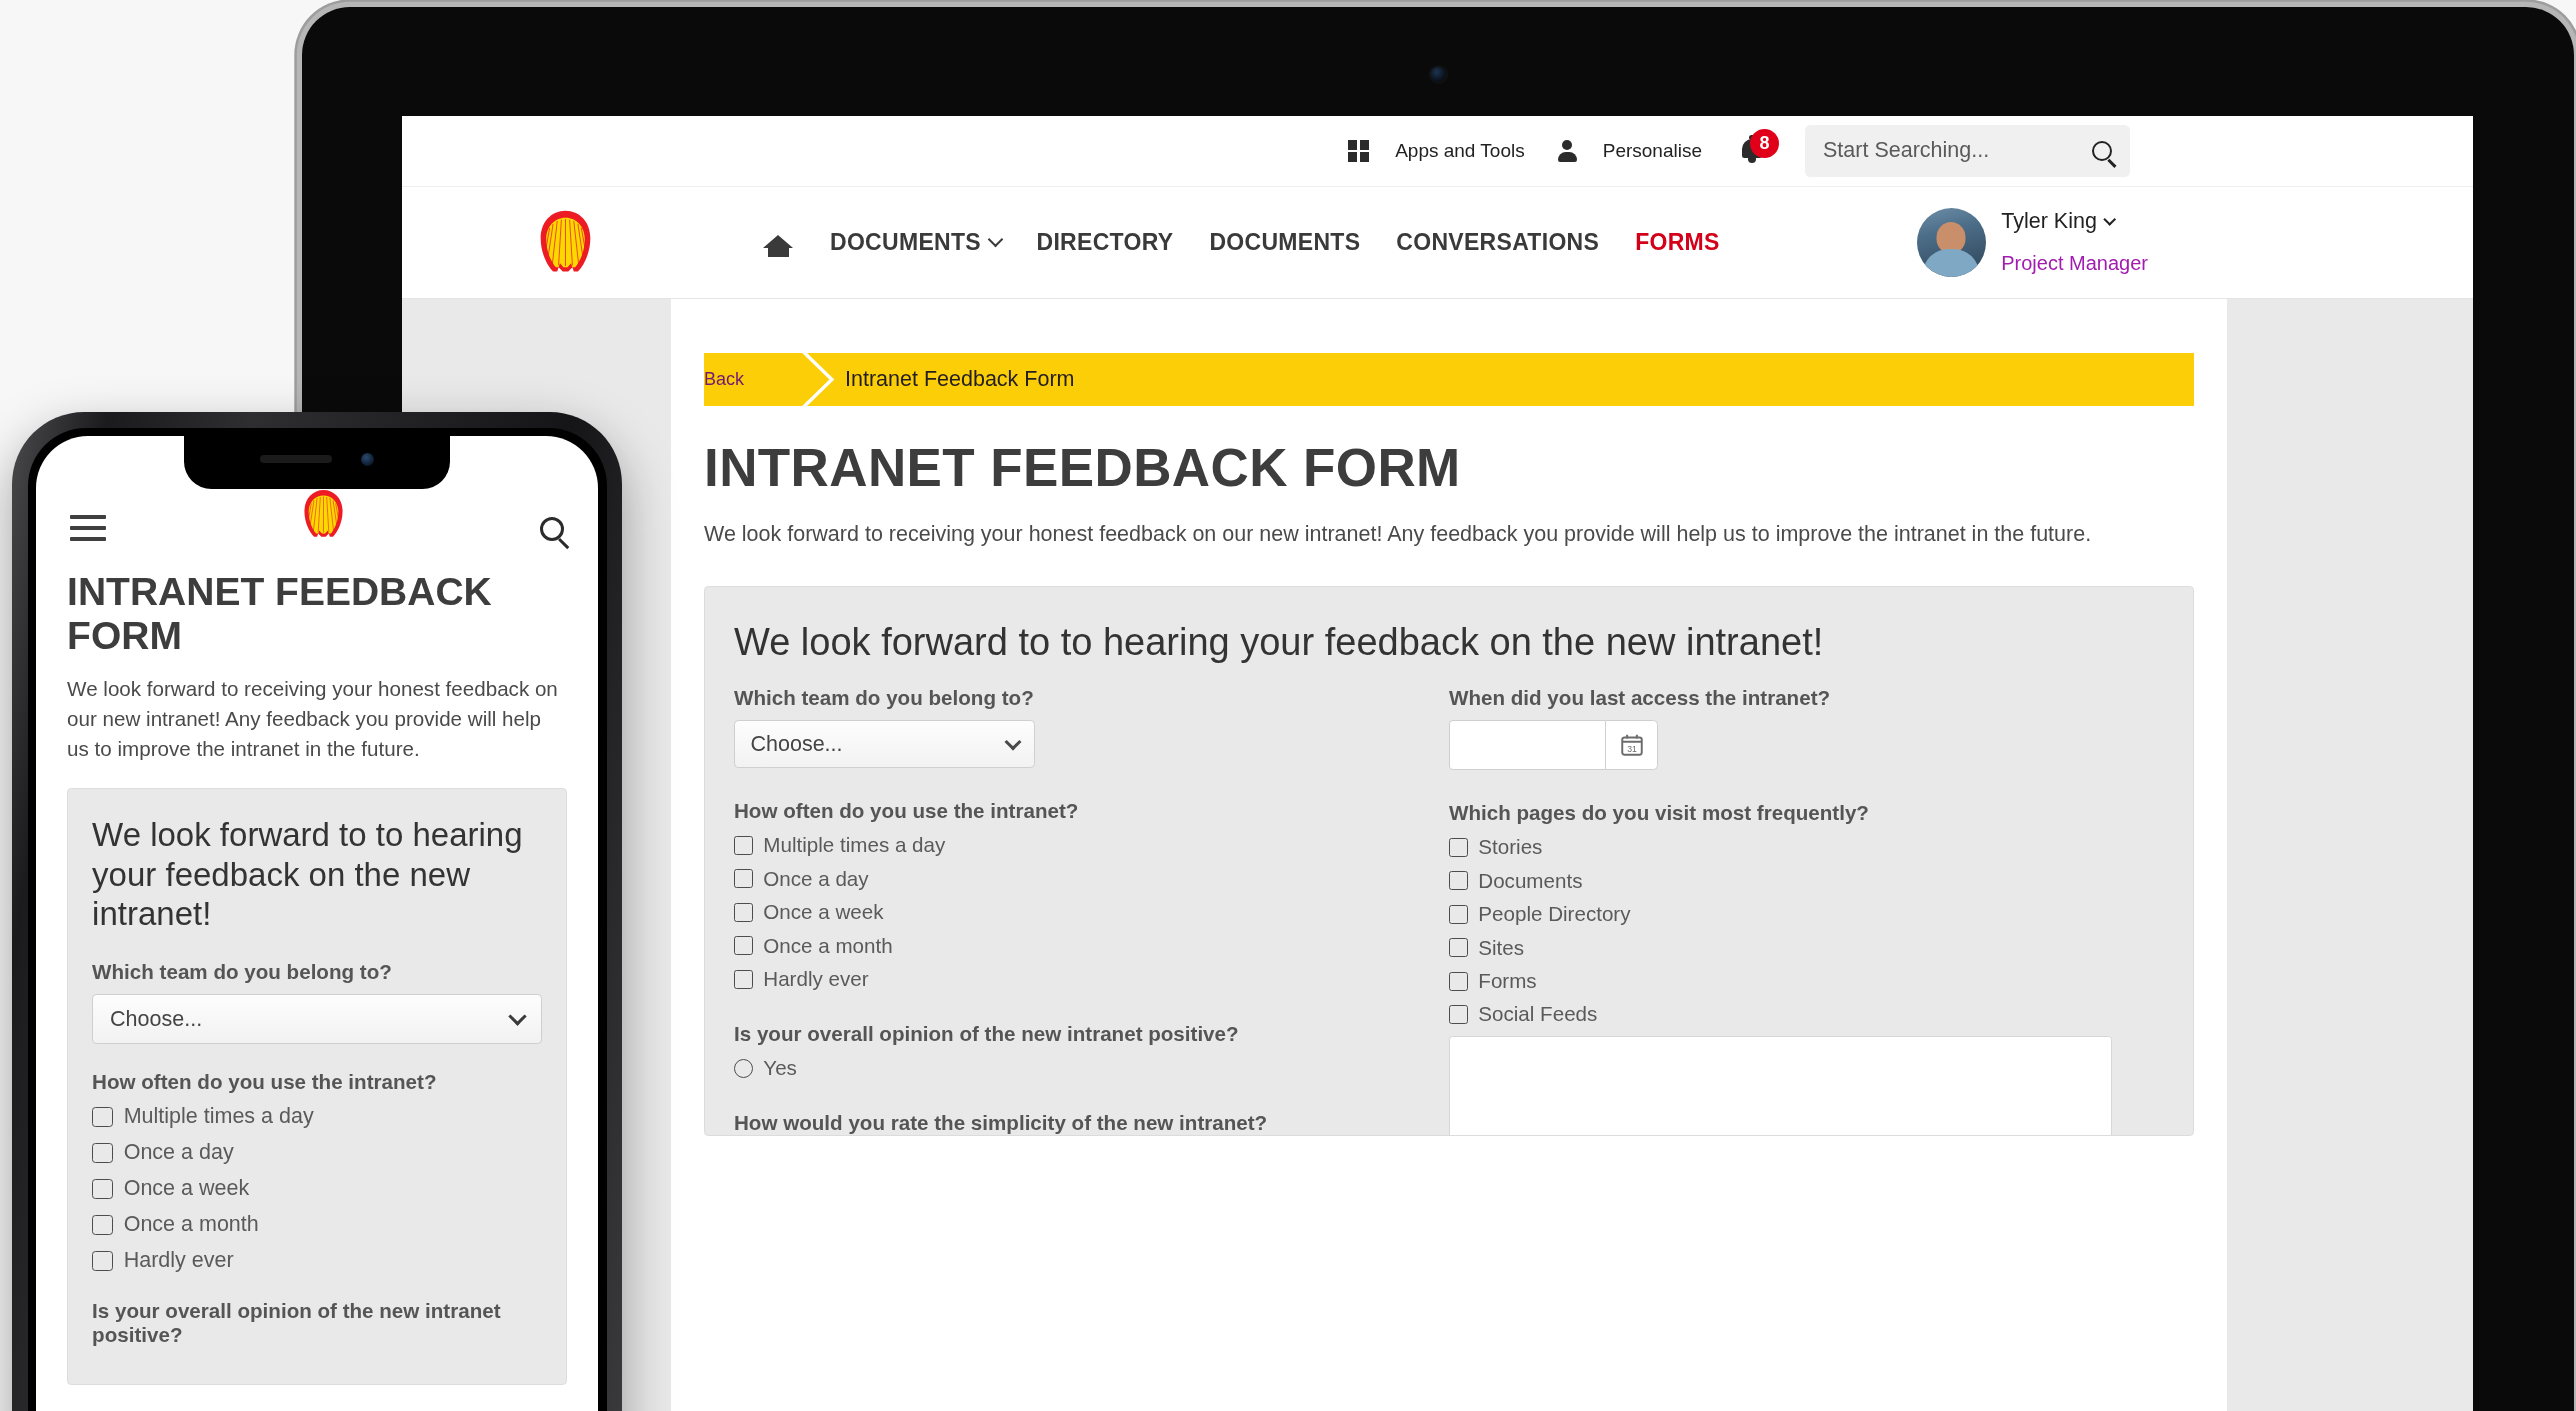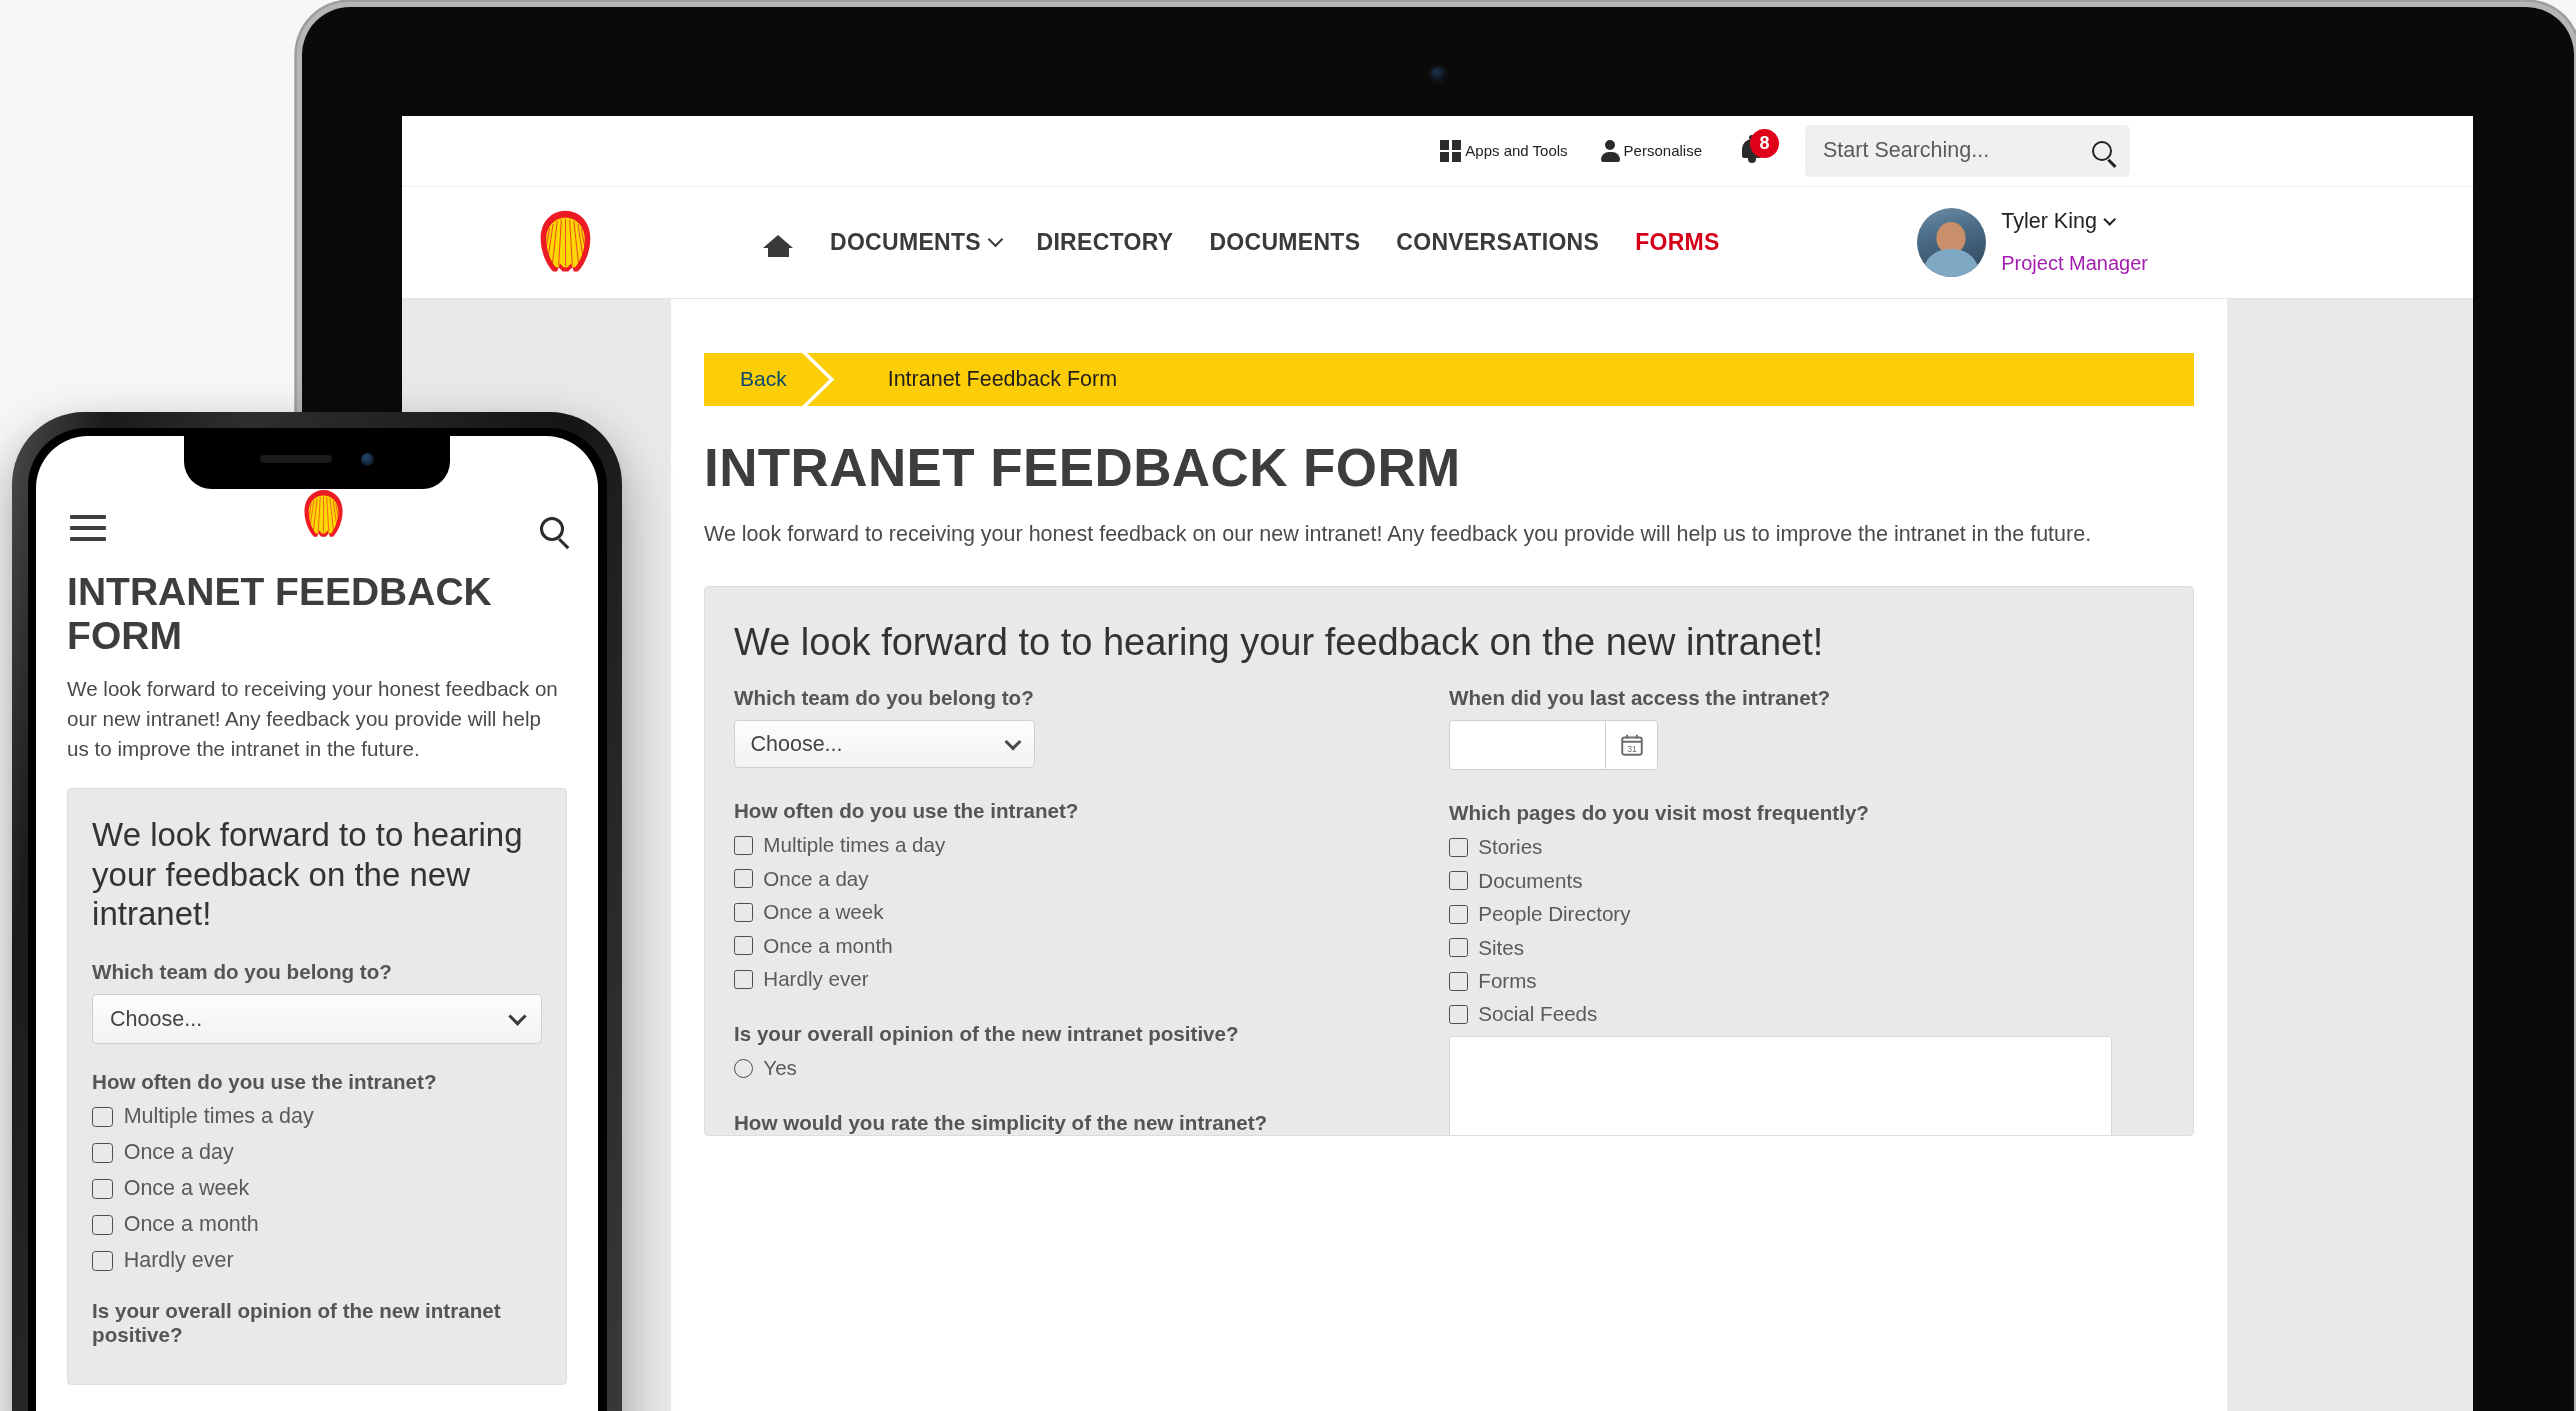--- a/index.html
+++ b/index.html
@@ -35,22 +35,22 @@
   }
 
   
   .util-bar {
     height: 71px; background: #ffffff;
     display: flex; align-items: center; justify-content: flex-end;
     padding-right: 343px;
     border-bottom: 0.9px solid #eeeeee;
   }
   .util-item {
-    display: flex; align-items: center; gap: 4px;
-    margin-left: 33px; font-size: 15px; color: #222; white-space: nowrap;
+    display: flex; align-items: center; gap: 26px;
+    margin-left: 33px; font-size: 19px; color: #222; white-space: nowrap;
   }
   .win-grid { display: grid; grid-template-columns: 9.4px 9.4px; grid-template-rows: 9.4px 9.4px; gap: 2.6px; }
   .win-grid i { background: #2b2b2b; display: block; }
   .person-icon { width: 19px; height: 22px; position: relative; }
   .person-icon::before { content:""; position:absolute; left:4.3px; top:0; width:10.3px; height:10.3px; border-radius:50%; background:#2b2b2b;}
   .person-icon::after { content:""; position:absolute; left:0; bottom:0; width:19px; height:10.3px; border-radius:9.4px 9.4px 2.6px 2.6px; background:#2b2b2b;}
   .bell-wrap { position: relative; width: 39px; height: 34px; margin-left: 38px; }
   .bell { position:absolute; left:1.7px; top:5.2px; width:20.6px; height:19px; background:#2b2b2b;
           border-radius: 10.3px 10.3px 2.6px 2.6px; }
   .bell::before { content:""; position:absolute; left:7.7px; top:-4.3px; width:5.2px; height:5.2px; border-radius:50%; background:#2b2b2b;}
@@ -105,21 +105,21 @@
   
   .page-body { background:#ffffff; height: calc(100% - 184px); position: relative; }
   .left-gutter { position:absolute; left:0; top:0; width:269px; height:100%; background:#e9e9e9; }
   .right-gutter { position:absolute; right:0; top:0; width:246px; height:100%; background:#e9e9e9; }
   .content { position:absolute; left:269px; right:246px; top:0; bottom:0; background:#ffffff; padding: 0 33px; }
 
   .breadcrumb {
     margin-top: 54px; height: 53px; background:#fbce07; display:flex; align-items:center;
     position: relative;
   }
-  .bc-back { font-size:21px; color:#0c4a6e; padding-left: 36px; }
+  .bc-back { font-size:18px; color:#701a75; }
   .bc-sep { position:absolute; left:92px; top:0; width:47px; height:53px; }
   .bc-cur { font-size:21.5px; color:#231f20; margin-left: 101px; }
 
   .page-title {
     font-size: 53px; font-weight: bold; color:#3d3d3d;
     letter-spacing: 0.4px; margin-top: 31px;
   }
   .page-intro { font-size:21.5px; color:#4a4a4a; margin-top: 24px; }
 
   .form-card {

